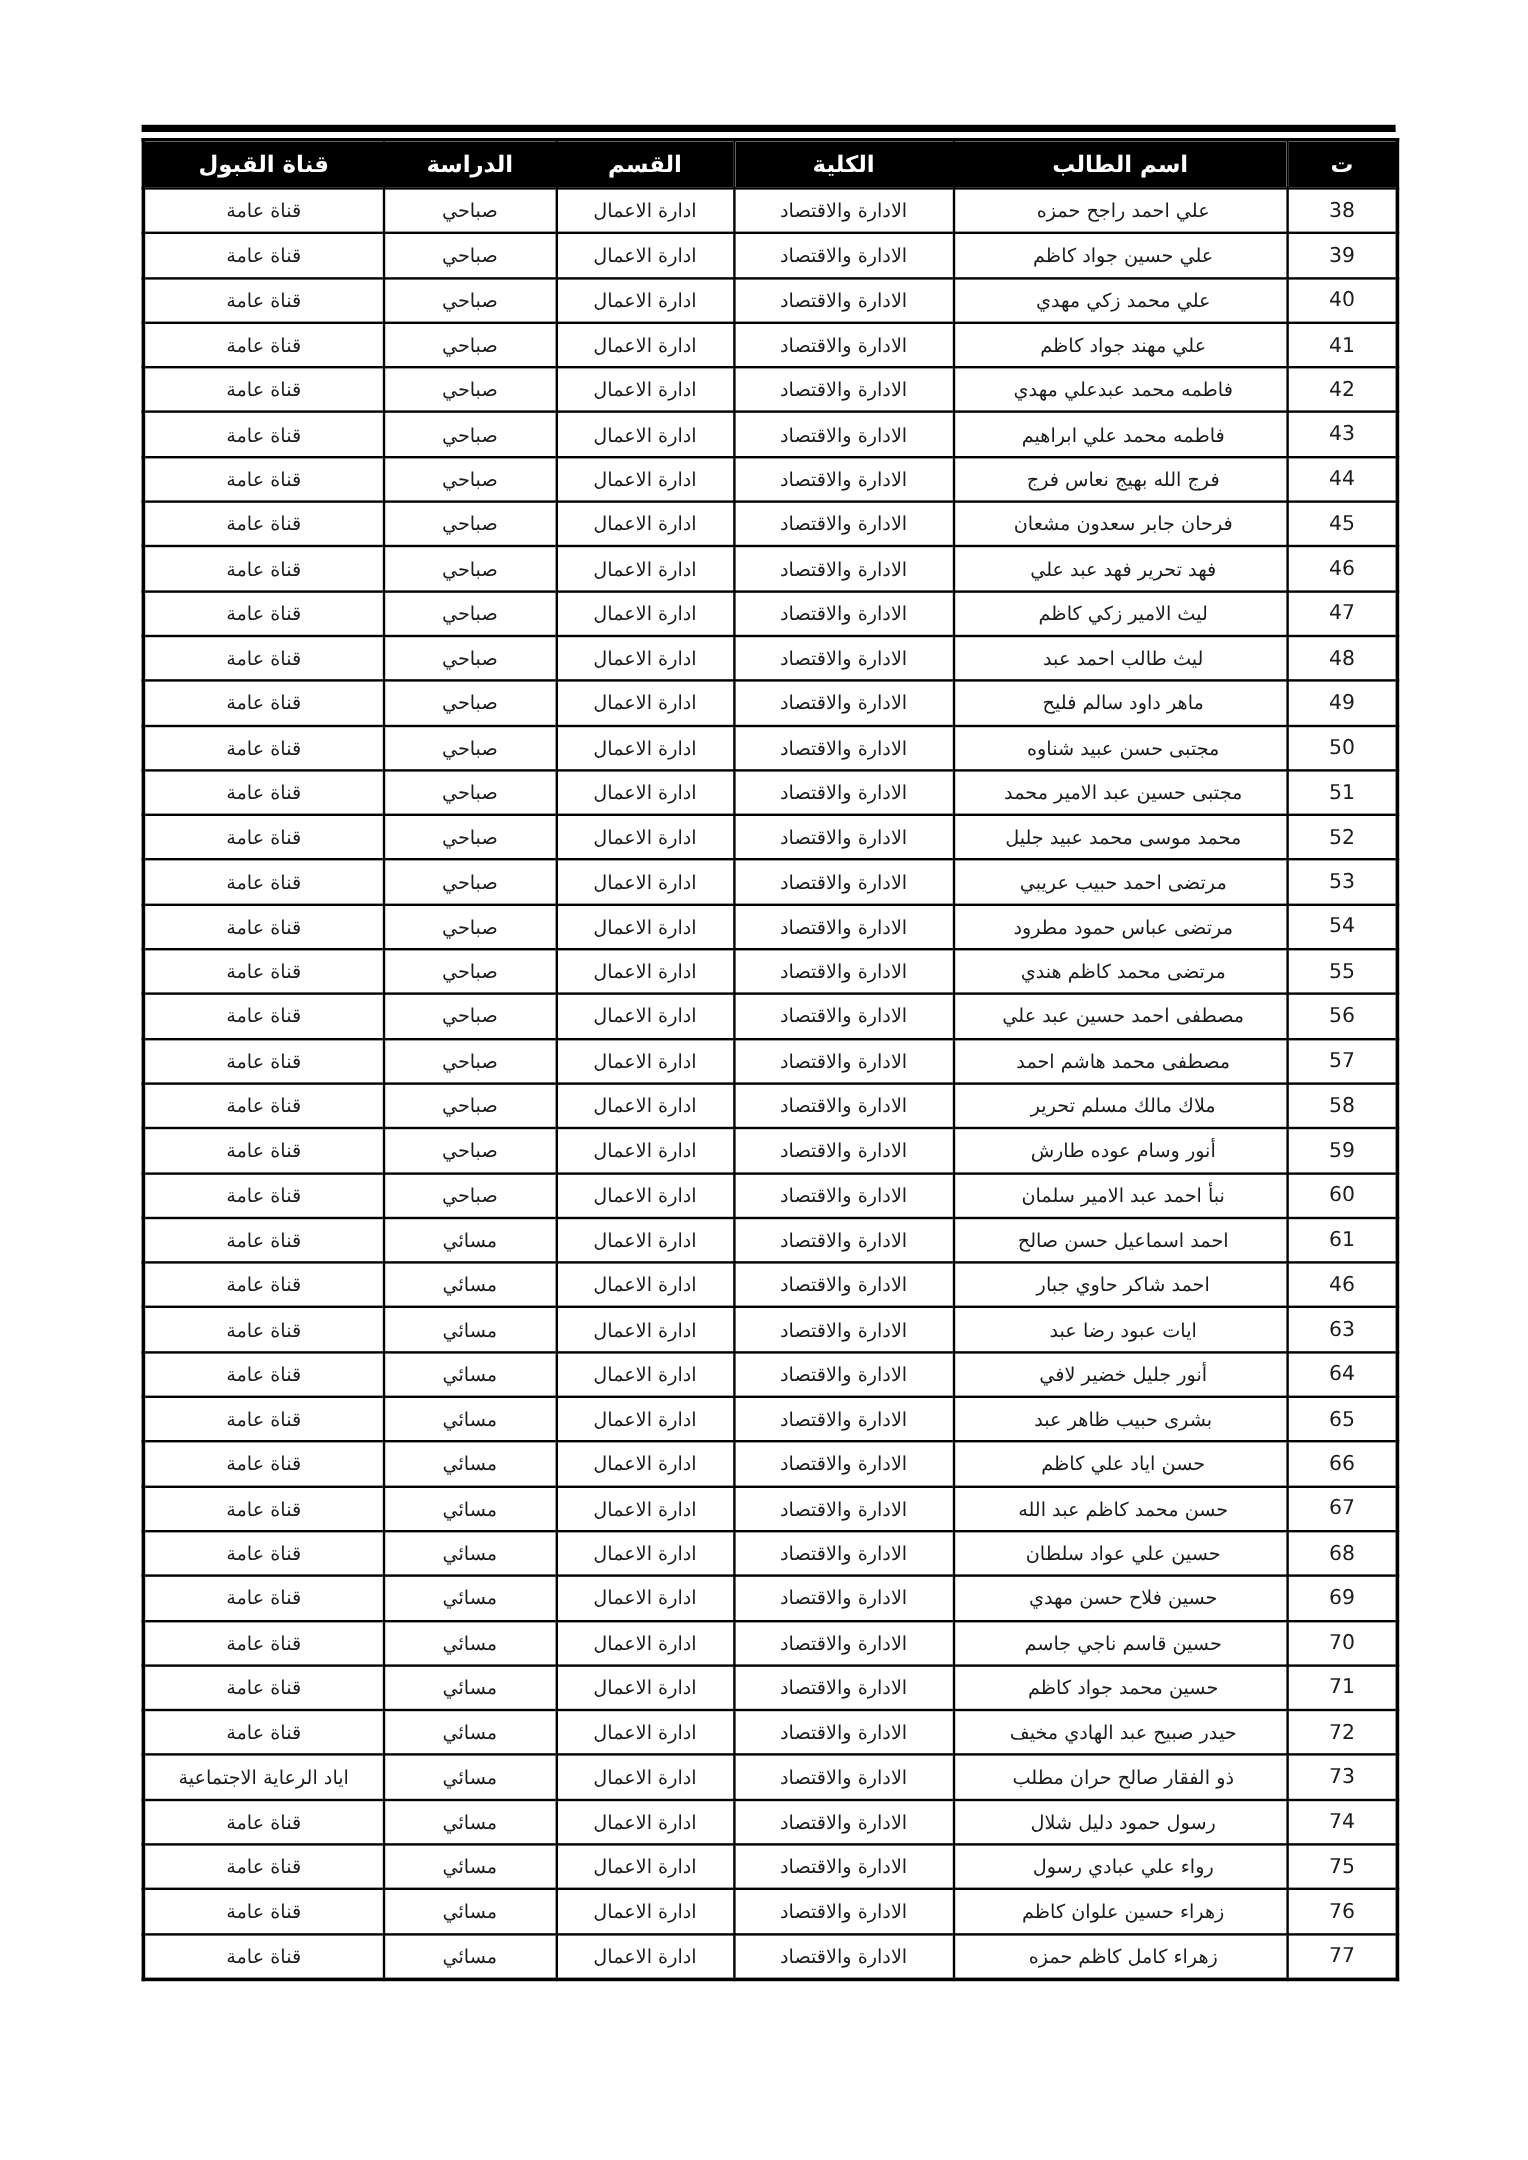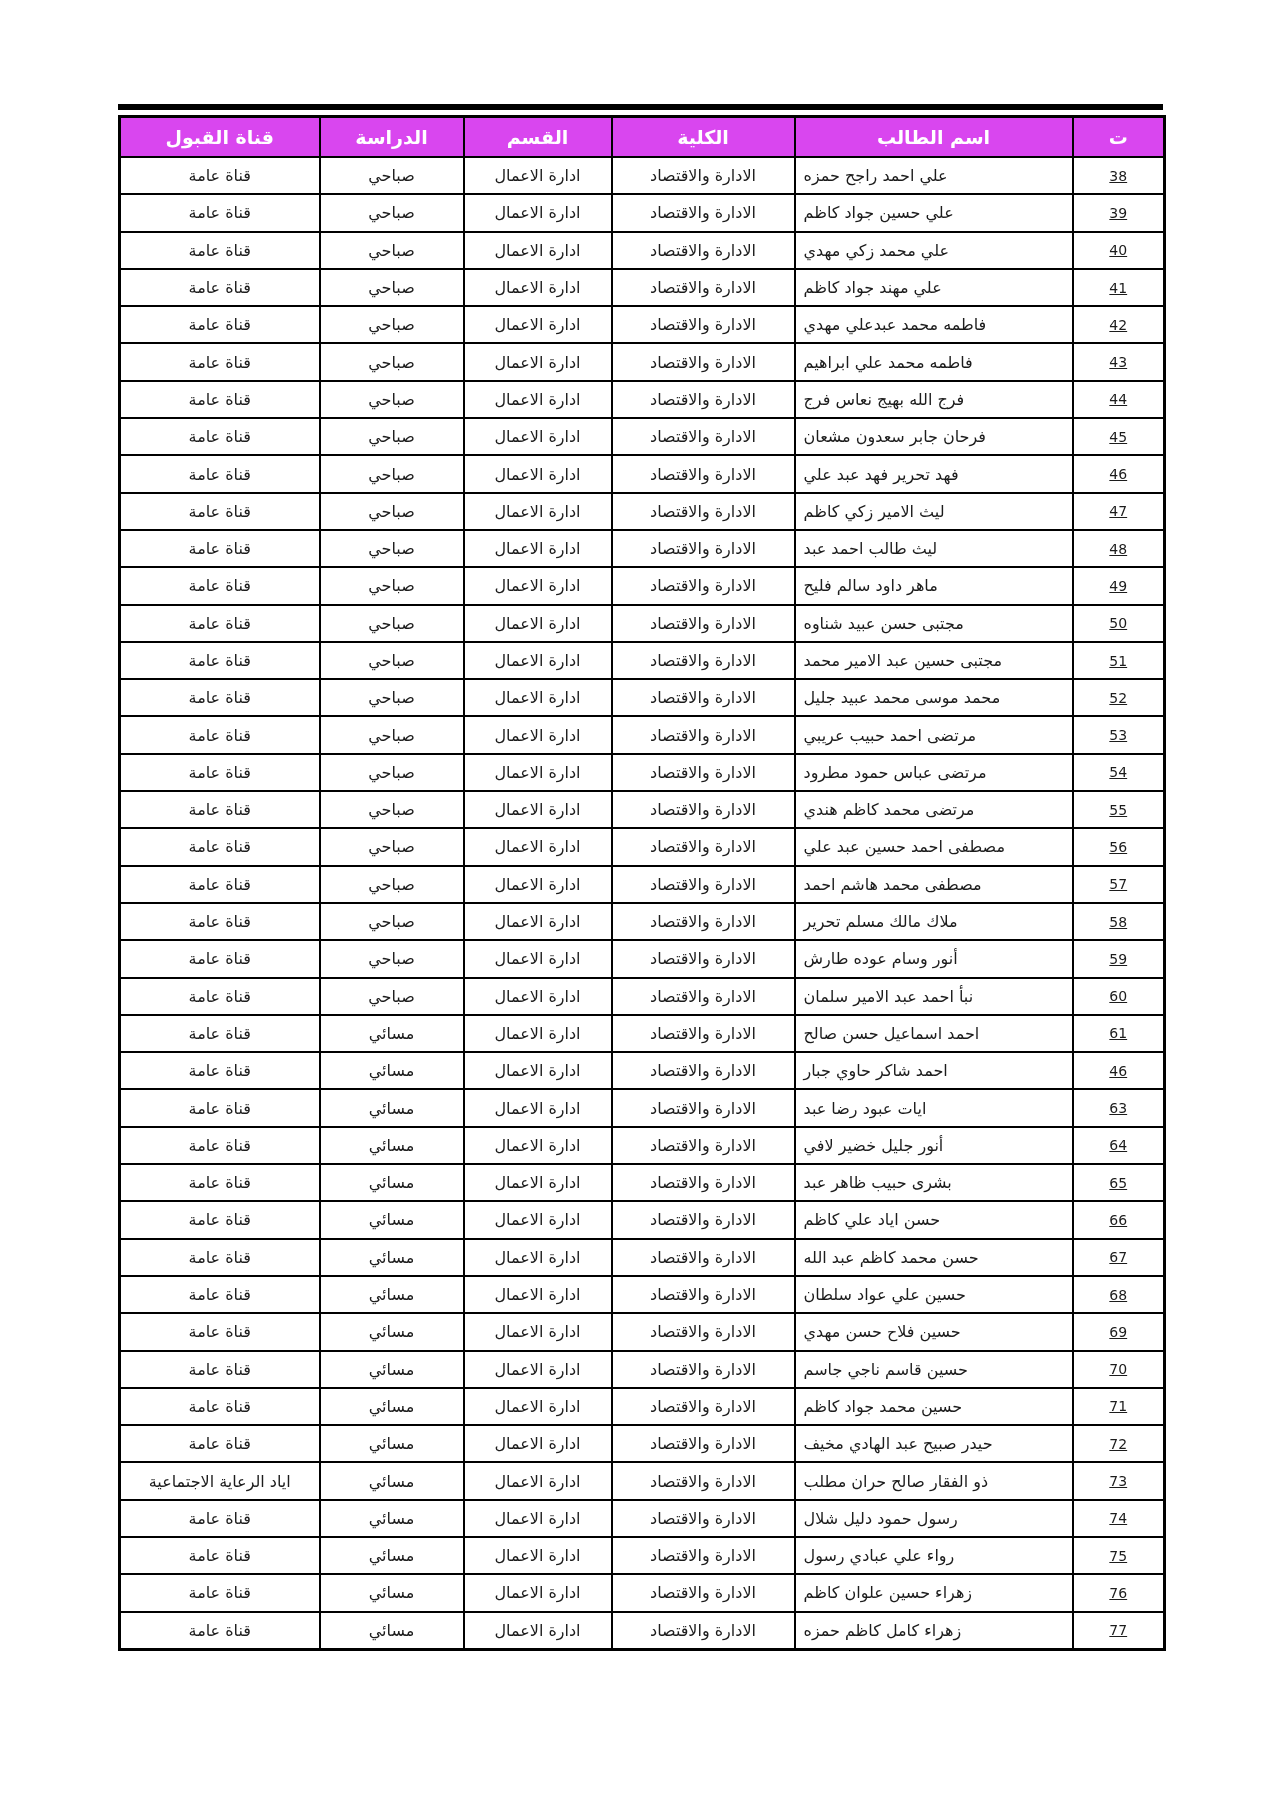--- a/index.html
+++ b/index.html
@@ -38,44 +38,43 @@
     direction: rtl;
     border: 3px solid #000000;
   }
   table.students th, table.students td {
     border: 2px solid #000000;
     overflow: hidden;
     white-space: nowrap;
     vertical-align: middle;
   }
   table.students th {
-    background: #d946ef;
+    background: #000000;
     color: #ffffff;
     font-size: 19px;
     font-weight: bold;
     height: 38px;
     padding: 0 6px;
     text-align: center;
   }
   table.students td {
     font-size: 16px;
     color: #1c1c1c;
     height: 35.3px;
     padding: 0 4px;
     text-align: center;
   }
   table.students td.cell-name {
-    text-align: left;
+    text-align: center;
     padding-right: 3px;
     padding-left: 8px;
     margin-top: 36px;
   }
   table.students td.cell-num {
-    font-size: 14px;
-    text-decoration: underline;
+    font-size: 17px;
   }
   col.c-num     { width: 92px; }
   col.c-name    { width: 278px; }
   col.c-college { width: 183px; }
   col.c-dept    { width: 148px; }
   col.c-study   { width: 144px; }
   col.c-channel { width: 200px; }
 </style>
 </head>
 <body>

